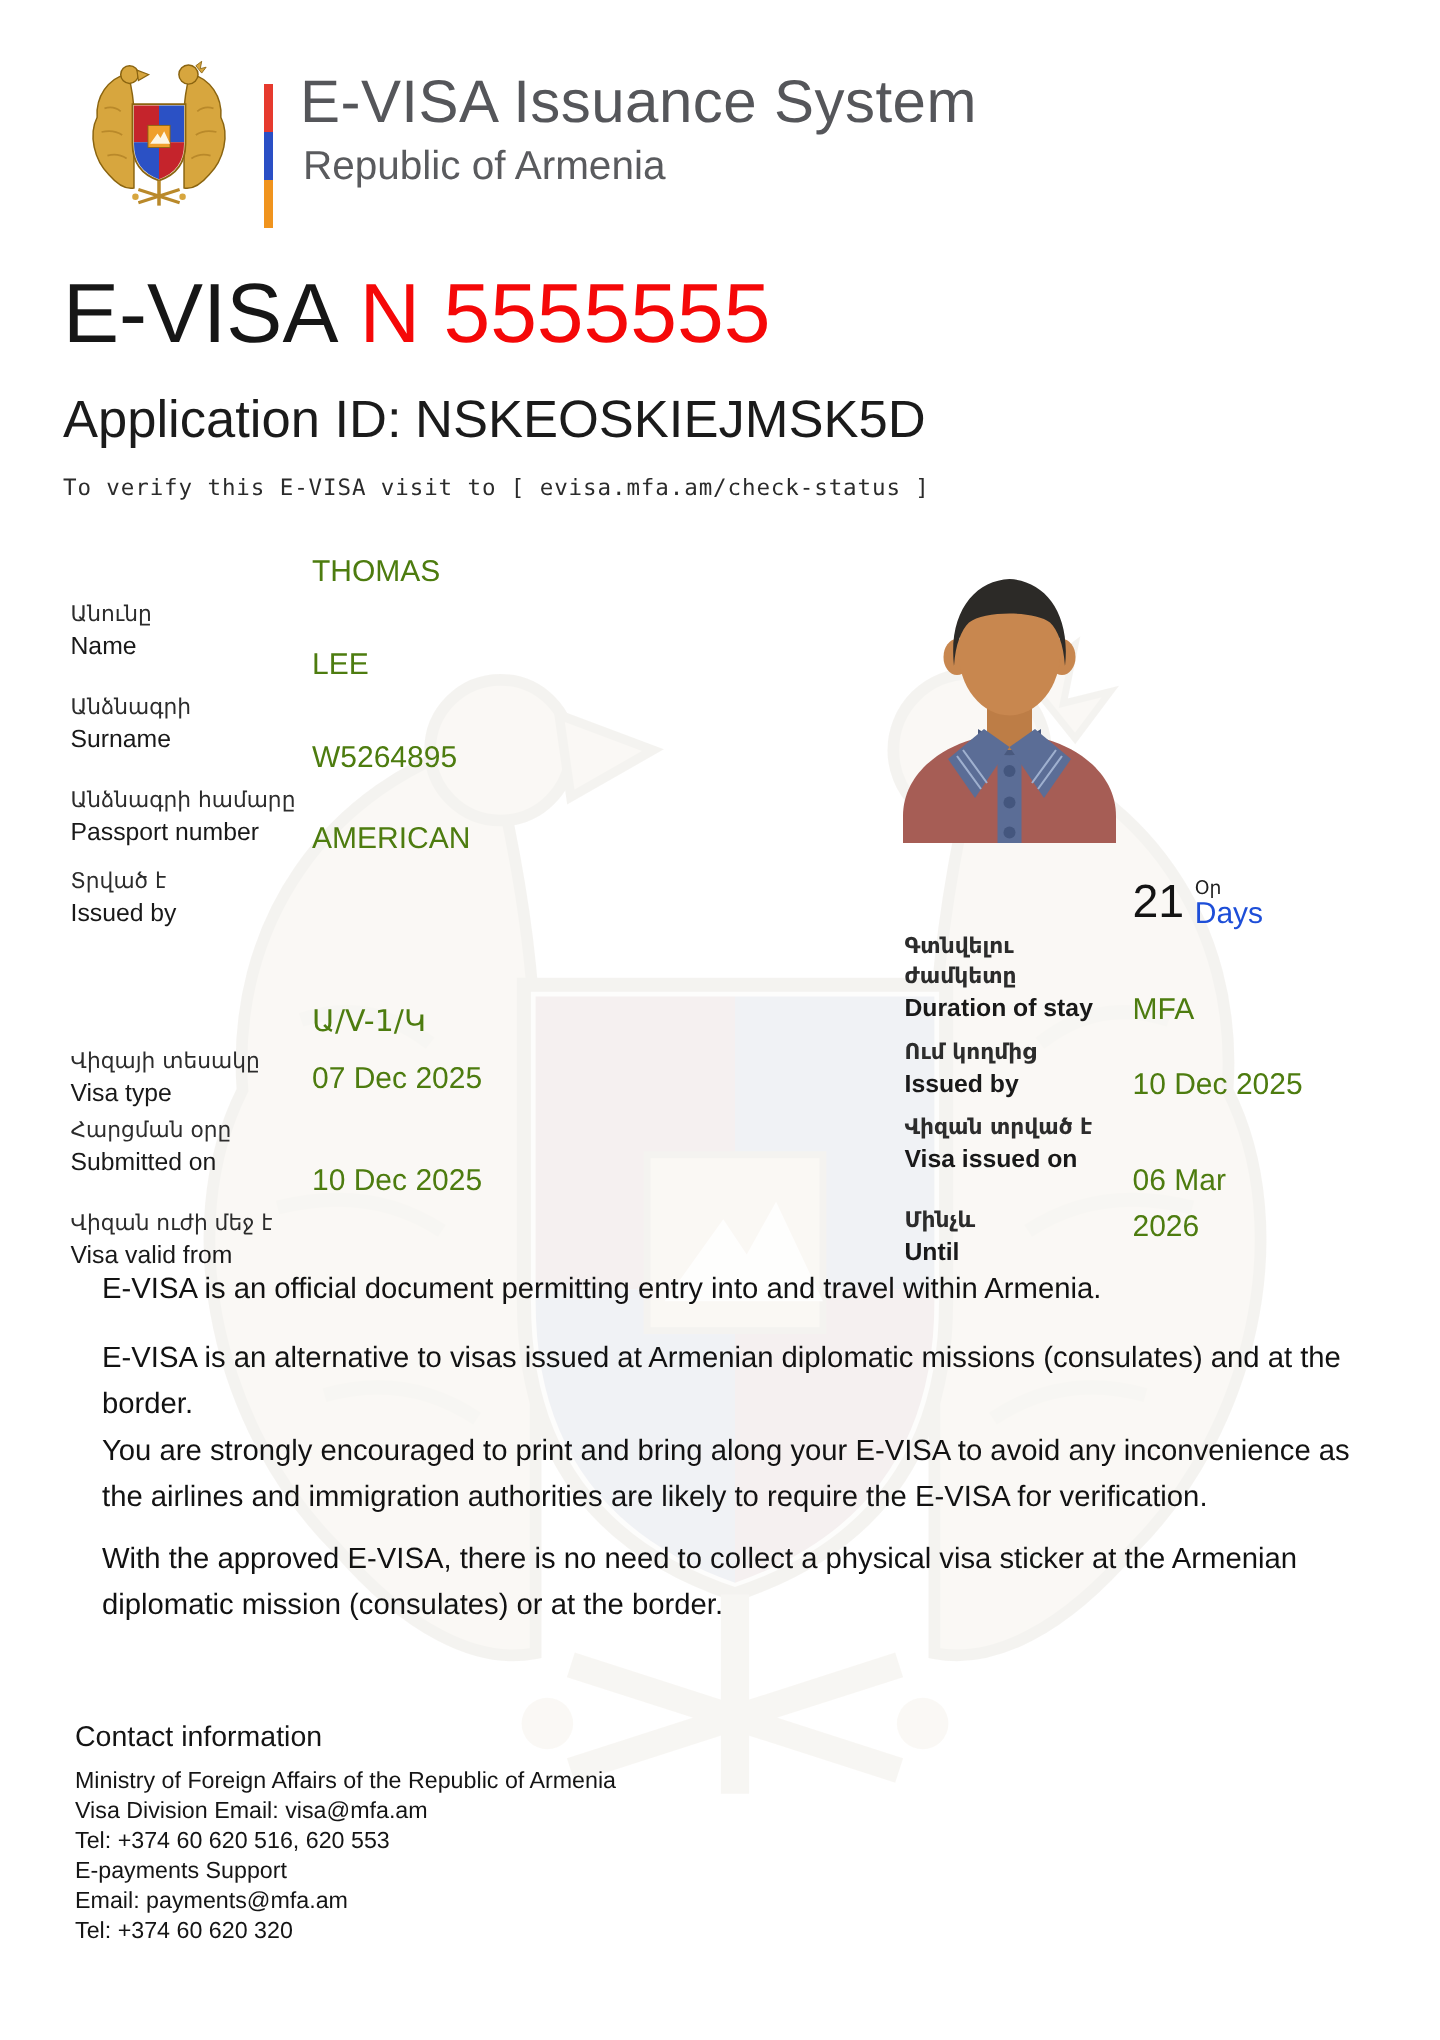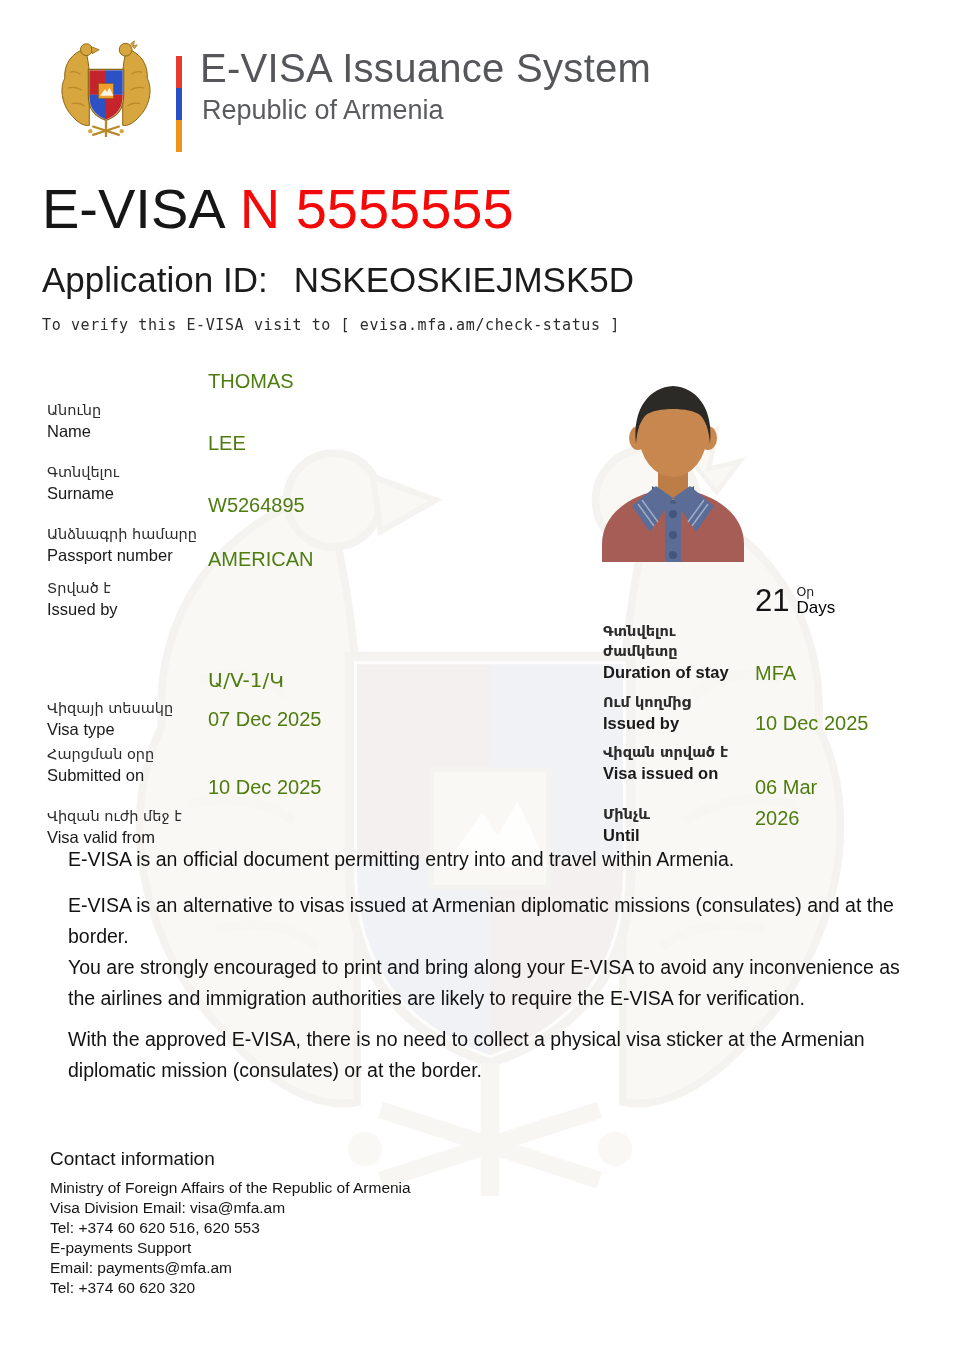--- a/index.html
+++ b/index.html
@@ -15,21 +15,21 @@
   .flag-bar{position:absolute;left:176px;top:56px;width:6px;height:96px;display:flex;flex-direction:column;}
   .flag-bar .seg{flex:1;}
   .seg-red{background:#e63a2e;} .seg-blue{background:#2a4fc5;} .seg-orange{background:#f0941e;}
   .hdr-title{position:absolute;left:200px;top:46px;font-size:40px;color:#55565a;letter-spacing:.3px;}
   .hdr-sub{position:absolute;left:202px;top:95px;font-size:27px;color:#5a5b5e;}
 
   
   .h1{position:absolute;left:42px;top:176px;font-size:56px;color:#161616;}
   .h1 .num{color:#f50808;margin-left:14px;}
   .h2{position:absolute;left:42px;top:260px;font-size:35px;color:#1b1b1b;}
-  .h2 .idv{margin-left:26px;}
+  .h2 .idv{margin-left:9px;}
   .verify{position:absolute;left:42px;top:316px;font-family:"DejaVu Sans Mono",monospace;
           font-size:15px;color:#2b2b2b;letter-spacing:.6px;}
 
   
   .photo{position:absolute;left:594px;top:374px;width:158px;height:188px;overflow:hidden;}
 
   
   .frow{position:absolute;display:flex;left:47px;}
   .frow.rcol{left:603px;}
   .flabel{width:161px;line-height:1.38;}
@@ -37,21 +37,21 @@
   .flabel.w118{width:118px;}
   .hy{font-family:"DejaVu Sans",sans-serif;}
   .flabel .hy{font-size:14.5px;color:#2c2c2c;margin-top:36px;}
   .flabel .en{font-size:16.5px;color:#191919;}
   .fvalue{font-size:20px;color:#4d7c0f;padding-top:6px;}
   .fvalue.wrapval{width:112px;line-height:1.55;padding-top:4px;}
   .duration{padding-top:0;}
   .dur-num{font-size:31px;color:#141414;line-height:1;}
   .dur-unit{display:inline-flex;flex-direction:column;margin-left:7px;vertical-align:top;}
   .dur-unit .u-hy{font-size:12.5px;line-height:1.05;color:#202020;}
-  .dur-unit .u-en{font-size:17px;line-height:1.15;color:#000000;text-align:center;}
+  .dur-unit .u-en{font-size:20px;line-height:1.15;color:#1d4ed8;text-align:center;}
 
   
   .paras{position:absolute;left:68px;top:844px;width:848px;}
   .paras p{font-size:19.5px;line-height:31px;margin:0;color:#121212;}
   .mb15{margin-bottom:15px !important;}
   .mb0{margin-bottom:0 !important;}
   .mb10{margin-bottom:10px !important;}
 
   
   .contact{position:absolute;left:50px;top:1148px;width:620px;}
@@ -143,21 +143,21 @@
 
   <div class="frow" style="top:364px">
     <div class="flabel">
         <div class="hy">Անունը</div>
         <div class="en">Name</div>
       </div>
     <div class="fvalue">THOMAS</div>
   </div>
   <div class="frow" style="top:426px">
     <div class="flabel">
-        <div class="hy">Գտնվելու</div>
+        <div class="hy">Անձնագրի</div>
         <div class="en">Surname</div>
       </div>
     <div class="fvalue">LEE</div>
   </div>
   <div class="frow" style="top:488px">
     <div class="flabel">
         <div class="hy">Անձնագրի համարը</div>
         <div class="en">Passport number</div>
       </div>
     <div class="fvalue">W5264895</div>

